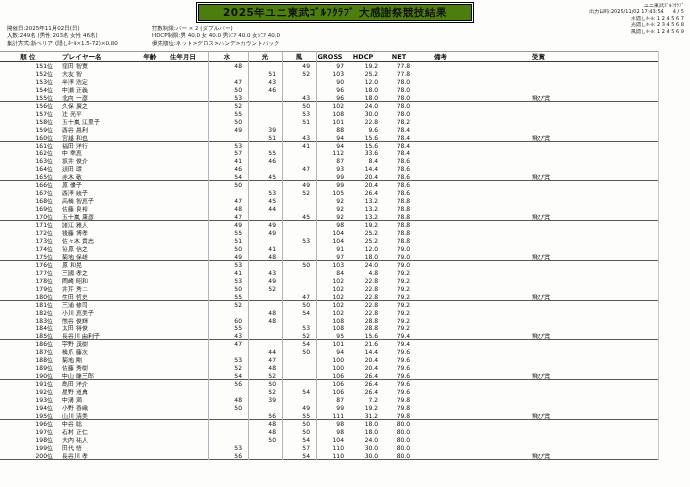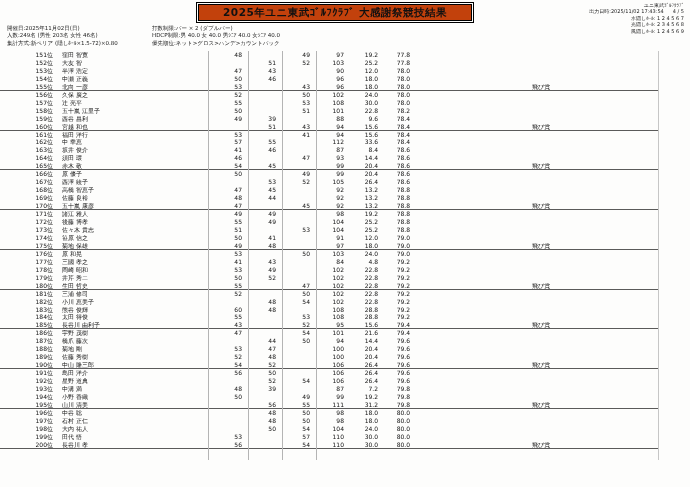--- a/index.html
+++ b/index.html
@@ -9,21 +9,21 @@
     font-family:"DejaVu Sans","Liberation Sans",sans-serif;
     color:#111;
     position:relative;
     overflow:hidden;
   }
   .page{position:absolute;inset:0;background:#fdfdfc;}
   
   .title-box{
     position:absolute;left:198px;top:4px;width:272px;height:15px;
     border:1.5px solid #000;outline:1px solid #000;outline-offset:1.5px;
-    background:#c2410c;
+    background:#4d7c0f;
     display:flex;align-items:center;justify-content:center;
     font-size:10.5px;font-weight:bold;letter-spacing:0.5px;white-space:nowrap;
   }
   
   .corner{
     position:absolute;top:2px;right:6px;width:170px;
     font-size:5px;line-height:6.4px;text-align:right;color:#222;white-space:nowrap;
   }
   .corner .pgno{margin-left:9px;}
   
@@ -93,20 +93,34 @@
     <div>優先順位:ネット&gt;グロス&gt;ハンデ&gt;カウントバック</div>
   </div>
 
   <div class="tbl">
     <div class="vline v1"></div>
     <div class="vline v2"></div>
     <div class="vline v3"></div>
     <div class="vline v4"></div>
     <div class="vline vright"></div>
 
+    <div class="thead">
+      <div class="th c-rank">順 位</div>
+      <div class="th c-name">プレイヤー名</div>
+      <div class="th c-age">年齢</div>
+      <div class="th c-birth">生年月日</div>
+      <div class="th c-water">水</div>
+      <div class="th c-light">光</div>
+      <div class="th c-wind">風</div>
+      <div class="th c-gross">GROSS</div>
+      <div class="th c-hdcp">HDCP</div>
+      <div class="th c-net">NET</div>
+      <div class="th c-remark">備考</div>
+      <div class="th c-award">受賞</div>
+    </div>
 
     <div id="rows">
         <div class="tr">
     <div class="td c-rank">151位</div>
     <div class="td c-name">窪田 智寛</div>
     <div class="td c-age"></div>
     <div class="td c-birth"></div>
     <div class="td c-water">48</div>
     <div class="td c-light"></div>
     <div class="td c-wind">49</div>

